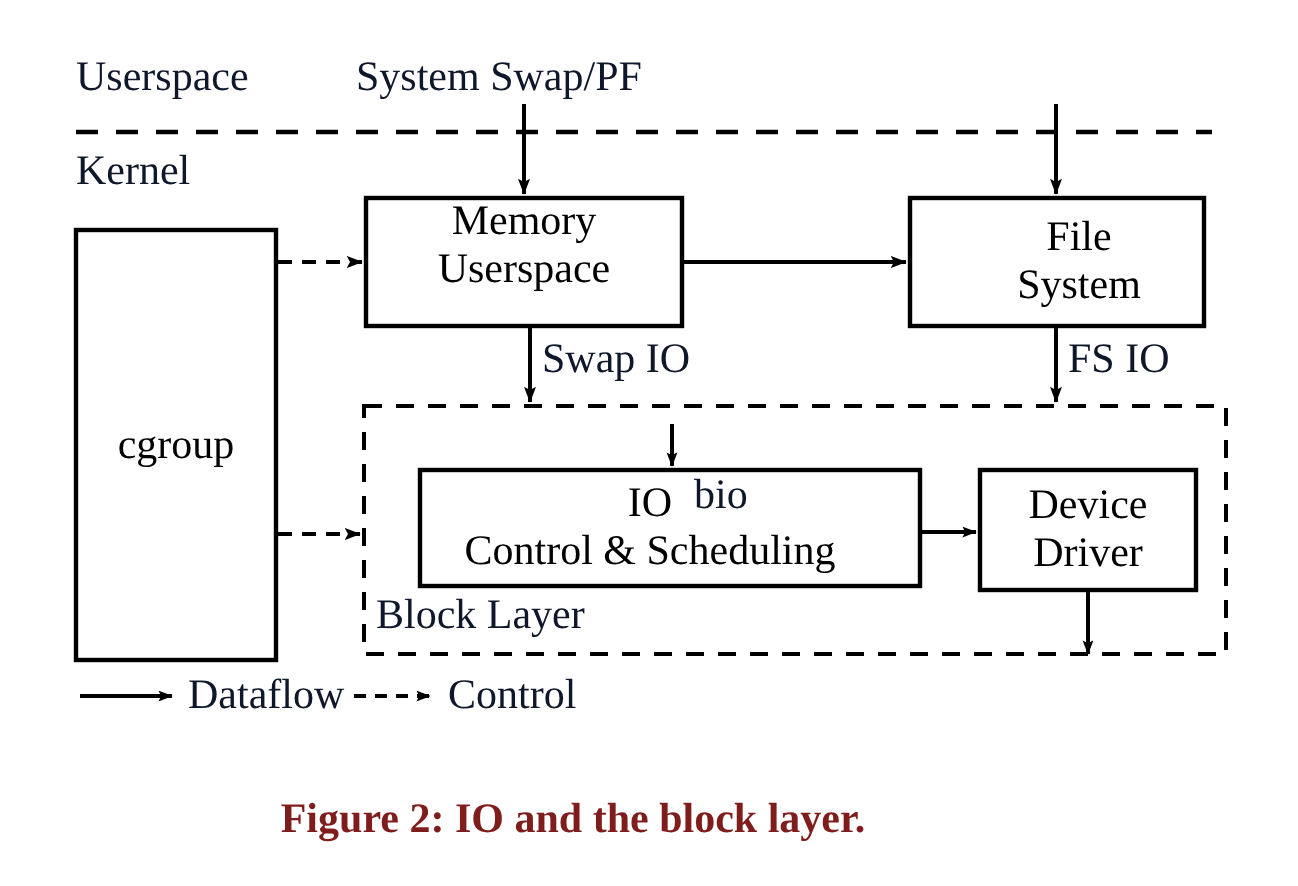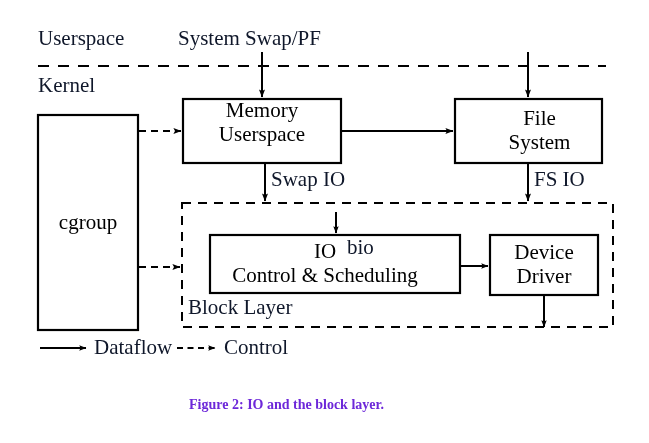--- a/index.html
+++ b/index.html
@@ -44,22 +44,22 @@
     color: #000;
     pointer-events: none;
   }
   .caption {
     position: absolute;
     left: 0;
     width: 573px;
     text-align: center;
     font-family: "Liberation Serif", "DejaVu Serif", serif;
     font-weight: bold;
-    font-size: 14px;
-    color: #6d28d9;
+    font-size: 21px;
+    color: #7f1d1d;
   }
 </style>
 </head>
 <body>
 
 <div id="figure-root">
 
   <svg id="figure-svg" viewBox="0 0 649 443">
     <defs>
       <marker id="arrow" markerWidth="9" markerHeight="9" refX="7.6" refY="3" orient="auto" markerUnits="userSpaceOnUse">

